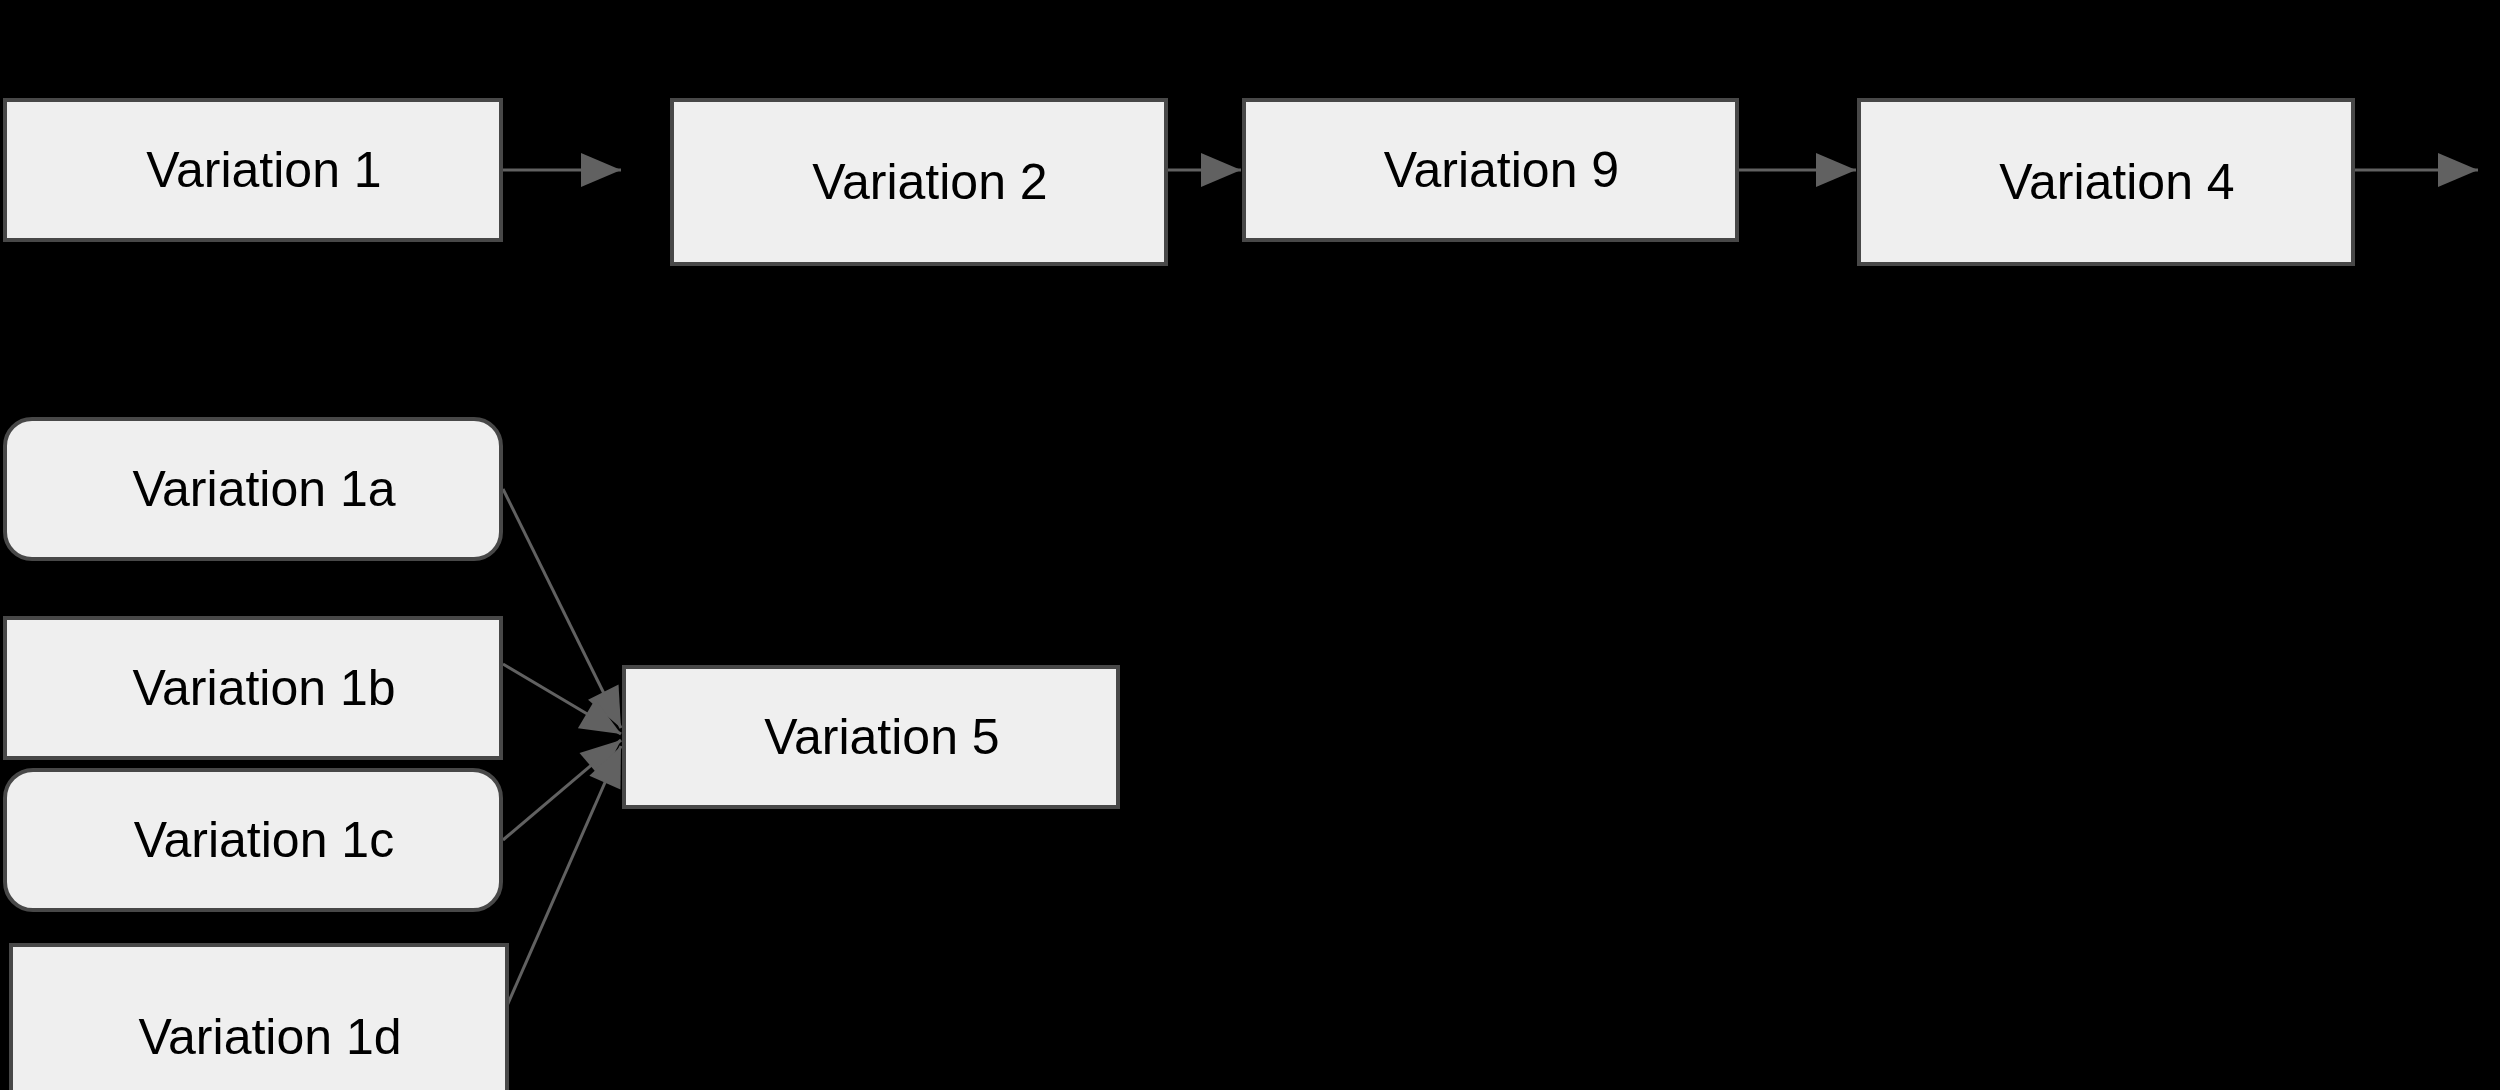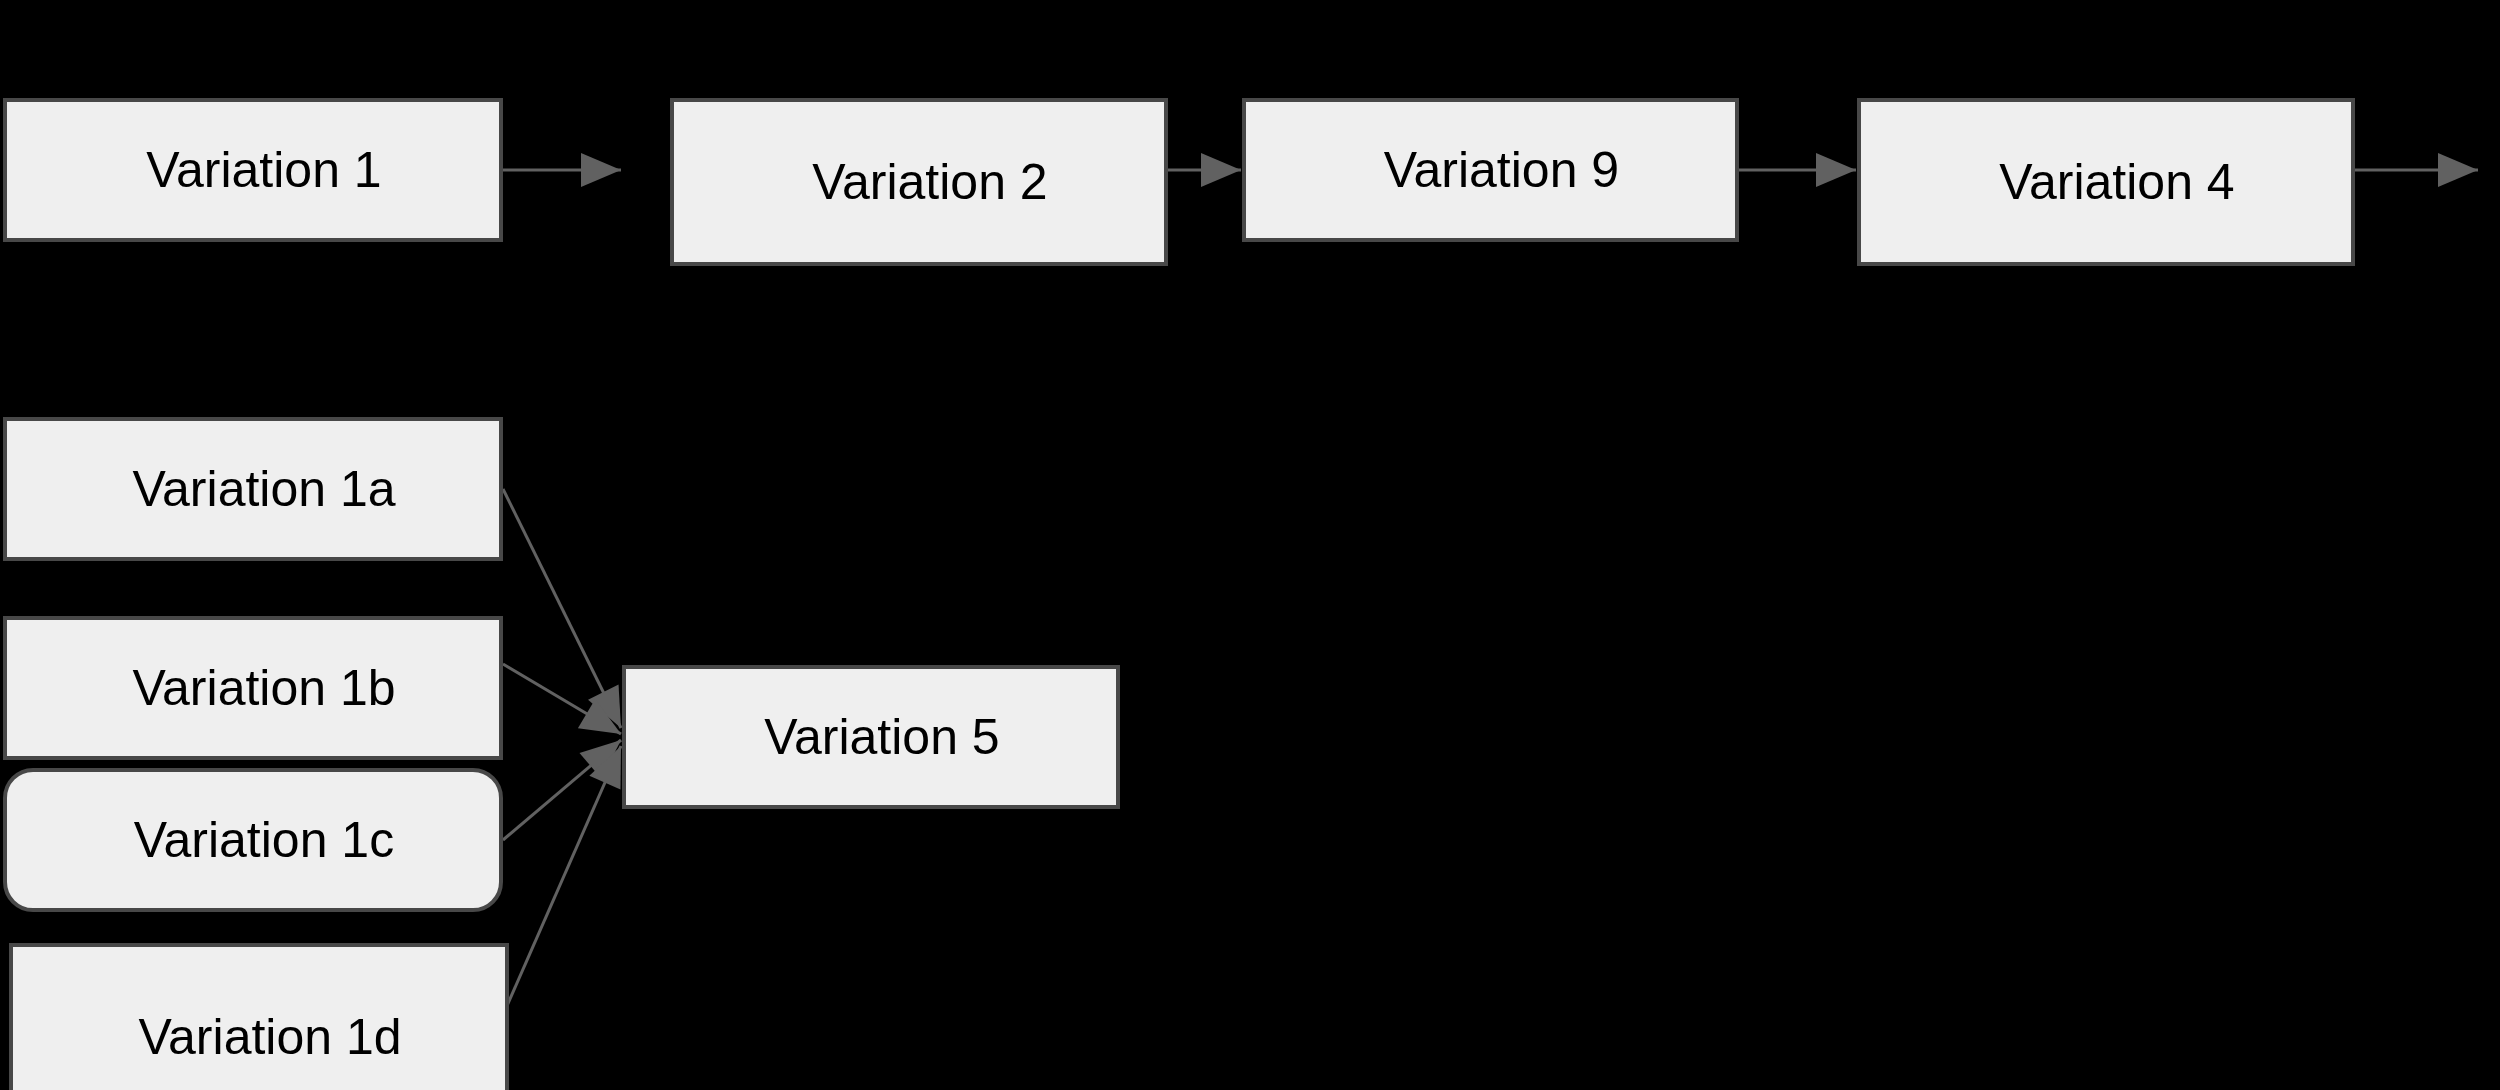--- a/index.html
+++ b/index.html
@@ -64,21 +64,21 @@
   </div>
 
   <div class="node" style="left:1242px; top:98px; width:497px; height:144px;">
     <span>Variation 9</span>
   </div>
 
   <div class="node" style="left:1857px; top:98px; width:498px; height:168px;">
     <span>Variation 4</span>
   </div>
 
-  <div class="node" style="left:3px; top:417px; width:500px; height:144px;">
+  <div class="node" style="left:3px; top:417px; width:500px; height:144px;border-radius:29px;">
     <span>Variation 1a</span>
   </div>
 
   <div class="node" style="left:3px; top:616px; width:500px; height:144px;">
     <span>Variation 1b</span>
   </div>
 
   <div class="node" style="left:3px; top:768px; width:500px; height:144px;border-radius:30px;">
     <span>Variation 1c</span>
   </div>

